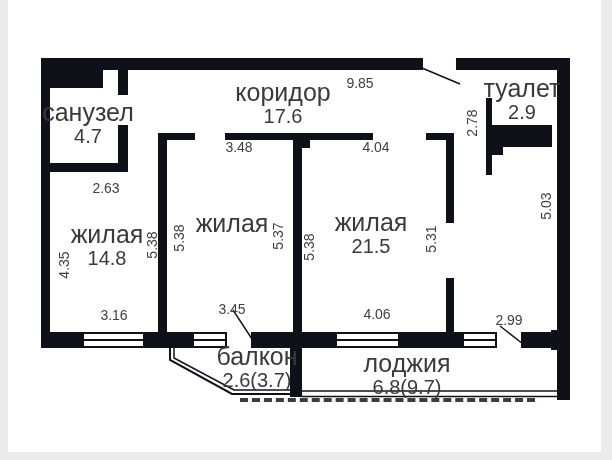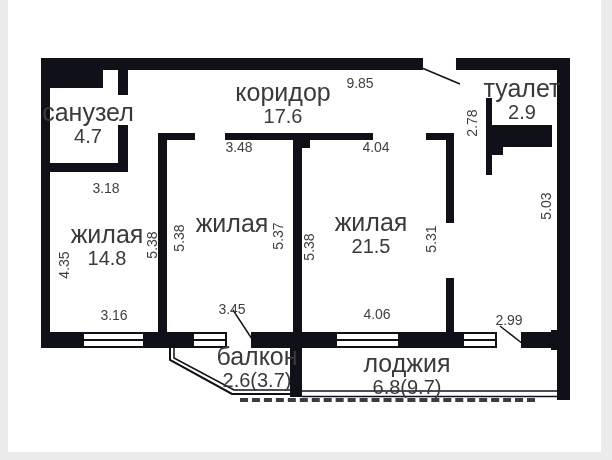--- a/index.html
+++ b/index.html
@@ -120,21 +120,21 @@
   <div class="room" style="left:202px;top:344px;">
     <div class="rname">балкон</div>
     <div class="rarea">2.6(3.7)</div>
   </div>
   <div class="room" style="left:352px;top:351px;">
     <div class="rname">лоджия</div>
     <div class="rarea">6.8(9.7)</div>
   </div>
 
   <div class="dim" style="left:330px;top:75px;">9.85</div>
-  <div class="dim" style="left:76px;top:180px;">3.18</div>
+  <div class="dim" style="left:76px;top:180px;">2.63</div>
   <div class="dim v" style="left:442px;top:115px;">2.78</div>
   <div class="dim" style="left:209px;top:139px;">3.48</div>
   <div class="dim" style="left:346px;top:139px;">4.04</div>
   <div class="dim v" style="left:34px;top:257px;">4.35</div>
   <div class="dim v" style="left:122px;top:237px;">5.38</div>
   <div class="dim v" style="left:149px;top:230px;">5.38</div>
   <div class="dim v" style="left:248px;top:228px;">5.37</div>
   <div class="dim v" style="left:279px;top:239px;">5.38</div>
   <div class="dim v" style="left:401px;top:231px;">5.31</div>
   <div class="dim v" style="left:516px;top:198px;">5.03</div>

